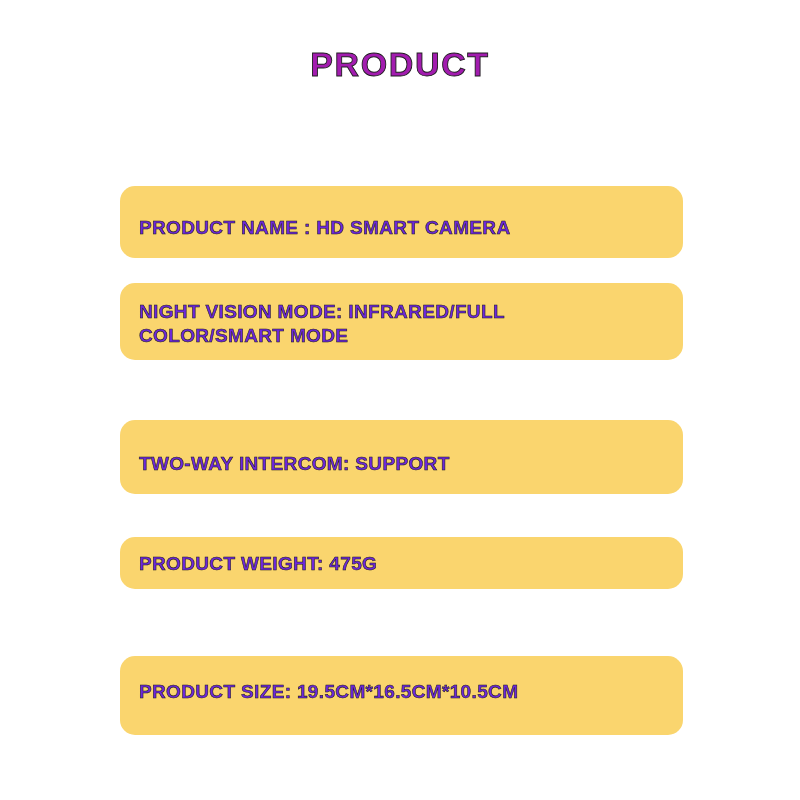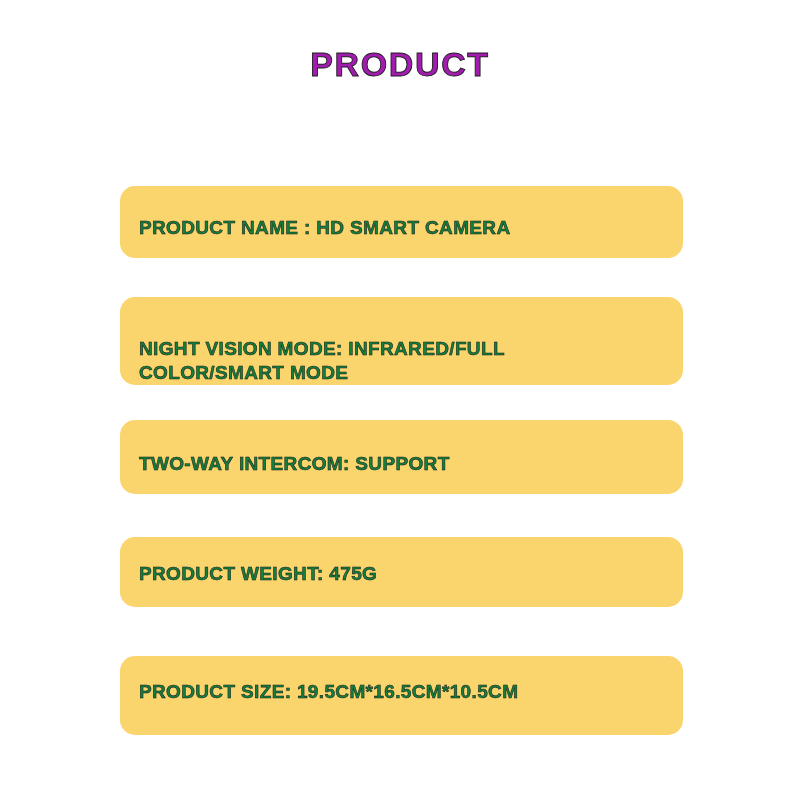--- a/index.html
+++ b/index.html
@@ -56,31 +56,31 @@
     display: flex;
     flex-direction: column;
     justify-content: flex-end;
   }
   .card-text {
     font-family: "Liberation Sans", sans-serif;
     font-size: 19px;
     font-weight: bold;
     line-height: 24px;
     letter-spacing: 0.35px;
-    color: #15803d;
+    color: #6d28d9;
     text-transform: uppercase;
     -webkit-text-stroke: 0.55px #1b1b1b;
     white-space: pre-line;
   }
 
   
   #card-1 { top: 186px; height: 72px; padding-bottom: 18px; }
-  #card-2 { top: 297px; height: 88px; }
+  #card-2 { top: 283px; height: 77px; padding-bottom: 12px; }
   #card-3 { top: 420px; height: 74px; padding-bottom: 18px; }
-  #card-4 { top: 537px; height: 70px; padding-bottom: 21px; }
+  #card-4 { top: 537px; height: 52px; padding-bottom: 13px; }
   #card-5 { top: 656px; height: 79px; padding-bottom: 31px; }
 </style>
 </head>
 <body>
 
 <div id="page">
 
   <div class="title-block">
     <span class="title-line">PRODUCT</span>
   </div>

